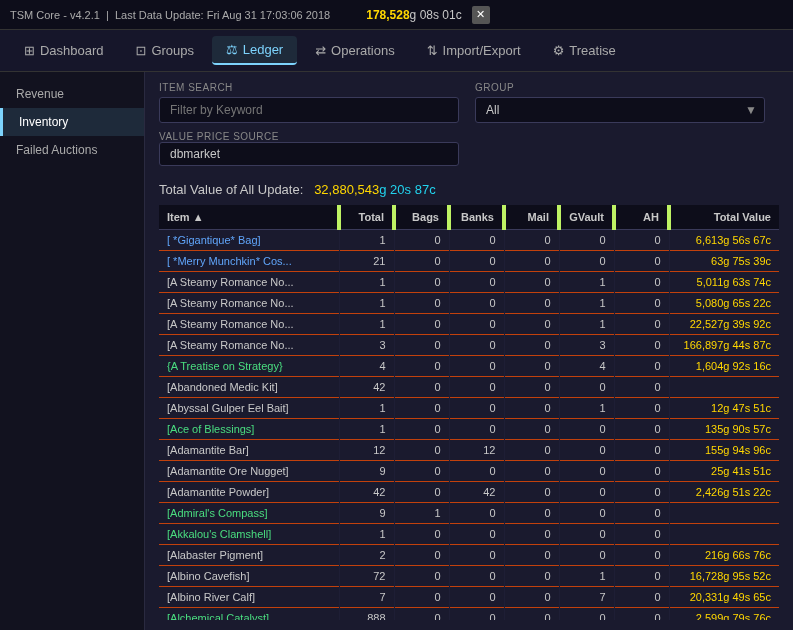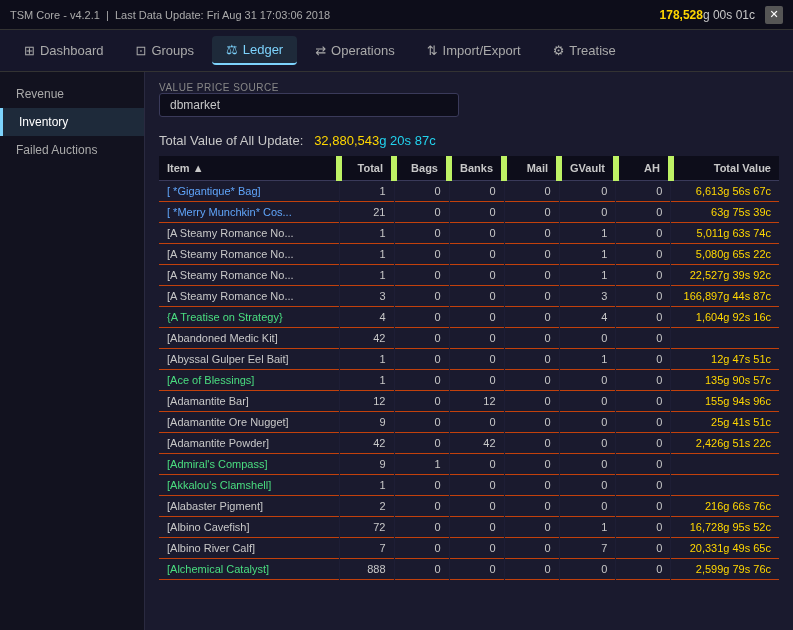--- a/index.html
+++ b/index.html
@@ -10,21 +10,20 @@
       font-family: 'Segoe UI', Arial, sans-serif;
       font-size: 12px;
       color: #c8c8c8;
       overflow: hidden;
     }
     
     .title-bar {
       background: #0d0d1a;
       display: flex;
       align-items: center;
-      justify-content: space-between;
       padding: 4px 10px;
       height: 30px;
       border-bottom: 1px solid #333;
     }
     .title-left {
       color: #aaa;
       font-size: 11px;
     }
     .title-right {
       display: flex;
@@ -185,21 +184,21 @@
       background: #0d0d1a;
       border-bottom: 1px solid #3a3a5a;
     }
     thead th {
       padding: 6px 8px;
       text-align: left;
       color: #c8c8c8;
       font-size: 11px;
       font-weight: 600;
       white-space: nowrap;
-      border-right: 6px solid #bef264;
+      border-right: 4px solid #bef264;
     }
     thead th:last-child { border-right: none; }
     tbody tr { border-bottom: 1px solid #c2410c; }
     tbody td {
       padding: 4px 8px;
       font-size: 11px;
       color: #c8c8c8;
       white-space: nowrap;
       border-right: 1px solid #1e1e35;
     }
@@ -218,21 +217,21 @@
 <body>
 
 <div class="title-bar">
   <div class="title-left">
     <span>TSM Core - v4.2.1</span>
     &nbsp;|&nbsp;
     <span>Last Data Update: Fri Aug 31 17:03:06 2018</span>
   </div>
   <div class="title-right">
     <span>
-      <span class="gold-amount">178,528</span><span>g </span><span>00</span><span>s </span><span>01</span><span>c</span>
+      <span class="gold-amount">178,528</span><span>g </span><span>08</span><span>s </span><span>01</span><span>c</span>
     </span>
     <button class="close-btn">✕</button>
   </div>
 </div>
 
 <div class="nav-bar">
   <a class="nav-item">
     <span>⊞</span>
     <span>Dashboard</span>
   </a>
@@ -267,20 +266,35 @@
     <div class="sidebar-item active">
       <span>Inventory</span>
     </div>
     <div class="sidebar-item">
       <span>Failed Auctions</span>
     </div>
   </div>
 
   <div class="content">
 
+    <div class="filters-row">
+      <div class="filter-group">
+        <div class="filter-label">ITEM SEARCH</div>
+        <input class="filter-input" type="text" placeholder="Filter by Keyword" style="">
+      </div>
+      <div class="filter-group">
+        <div class="filter-label">GROUP</div>
+        <div class="filter-select-wrapper">
+          <select class="filter-select">
+            <option>All</option>
+          </select>
+          <span class="select-arrow">▼</span>
+        </div>
+      </div>
+    </div>
 
     <div class="value-source-row">
       <div class="filter-label">VALUE PRICE SOURCE</div>
       <div class="dbmarket-badge">dbmarket</div>
     </div>
 
     <div class="total-value-row">
       <span>Total Value of All Update:</span>
       &nbsp;
       <span class="total-gold">32,880,543</span><span class="cyan">g </span><span class="cyan">20</span><span class="cyan">s </span><span class="cyan">87</span><span class="cyan">c</span>

